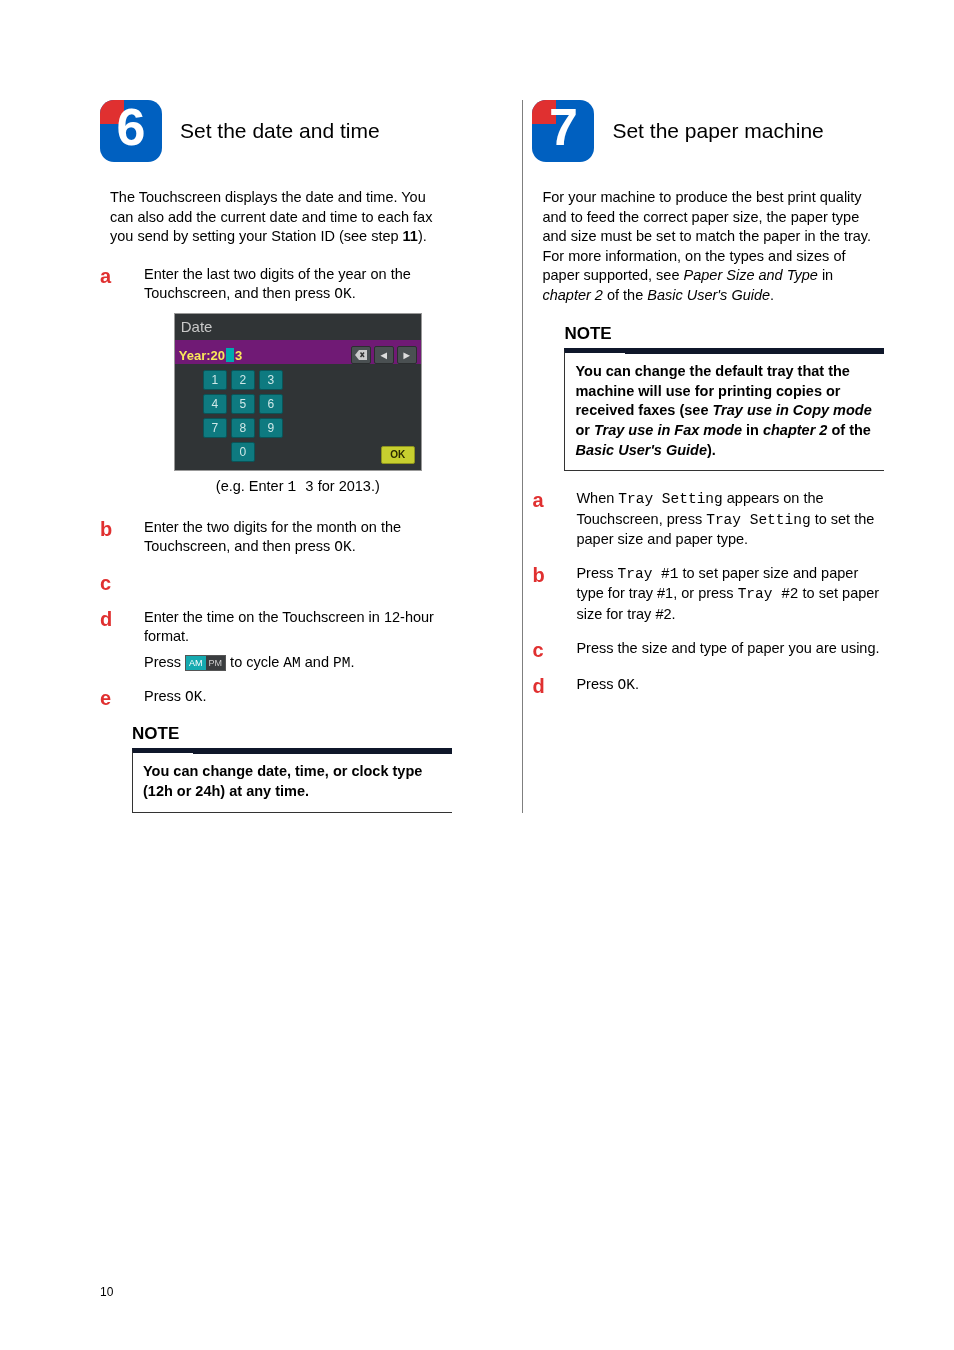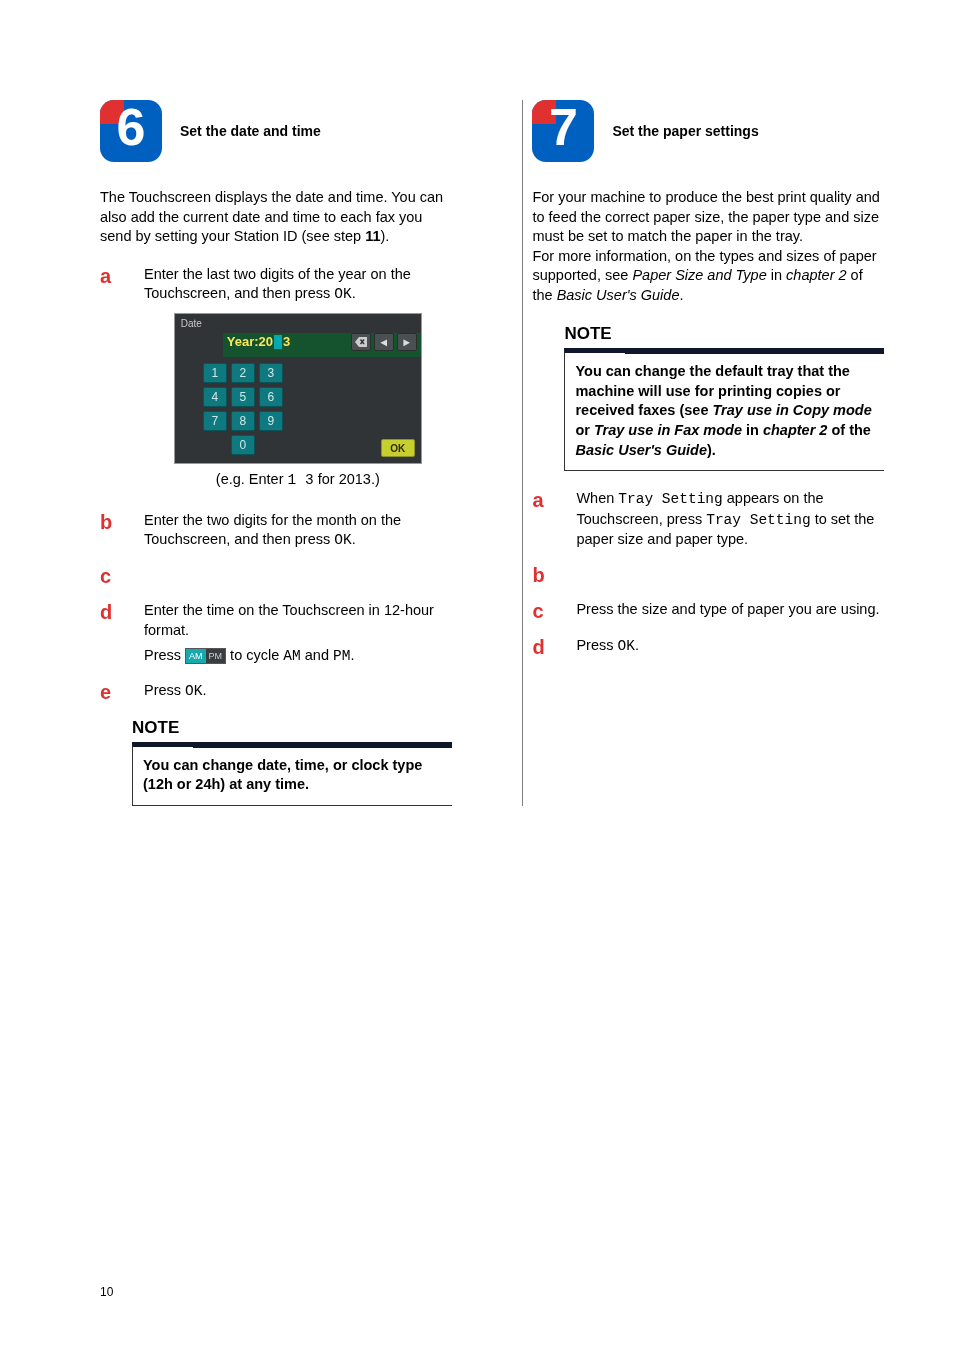--- a/index.html
+++ b/index.html
@@ -7,41 +7,41 @@
   body { font-family: Arial, Helvetica, sans-serif; color: #000; font-size: 14.5px; line-height: 1.35; }
   .page { position: relative; width: 954px; height: 1350px; padding: 100px 70px 0 100px; }
   .columns { display: flex; gap: 0; }
   .col { width: 400px; }
   .col-left { margin-right: 30px; }
   .divider { width: 1px; background: #7f7f7f; margin: 0 10px 0 40px; align-self: stretch; }
   .step-header { display: flex; align-items: center; margin-bottom: 26px; }
   .step-badge { position: relative; width: 62px; height: 62px; border-radius: 14px; background: #0060c0; flex: none; margin-right: 18px; }
   .step-badge .num { position: absolute; left: 50%; top: 50%; transform: translate(-50%, -55%); color: #fff; font-weight: 700; font-size: 52px; font-family: Arial, Helvetica, sans-serif; }
   .step-badge .corner { position: absolute; left: 0; top: 0; width: 24px; height: 24px; border-top-left-radius: 14px; background: #e03030; }
-  .step-title { font-size: 14px; font-weight: 700; }
-  .intro { margin-bottom: 18px; }
+  .step-title { font-size: 21px; font-weight: 400; }
+  .intro { margin-bottom: 18px; margin-left: 10px; }
   .substeps { }
   .sub { display: flex; margin-bottom: 14px; }
   .sub .letter { width: 44px; flex: none; color: #e03030; font-weight: 900; font-size: 20px; font-family: Arial, Helvetica, sans-serif; line-height: 1.1; }
   .sub .body { flex: 1; }
   .mono { font-family: "Courier New", Courier, monospace; }
   .tight { margin-top: 6px; }
   .bold { font-weight: 700; }
   .italic { font-style: italic; text-align: right; }
   .note { margin-top: 12px; padding-left: 32px; }
   .note-title { font-size: 17px; font-weight: 700; margin-bottom: 2px; }
   .note-box { border-top: 6px solid #0f172a; border-bottom: 1px solid #333; border-left: 1px solid #333; padding: 8px 10px 10px 10px; position: relative; font-weight: bold; }
   .note-box::before { content: ""; position: absolute; left: 0; top: -1px; height: 1px; width: 60px; background: #fff; }
   .note-box p + p { margin-top: 8px; }
 
   
   .screen-wrap { display:flex; flex-direction:column; align-items:center; margin: 8px 0 6px 0; }
   .screen { width: 248px; border: 1px solid #999; background: #303436; font-family: Arial, sans-serif; }
-  .screen .titlebar { font-size: 10px; color: #c8c8c8; padding: 3px 6px; }
-  .screen .row2 { display:flex; align-items:flex-start; height: 24px; background: #14532d; margin-left: 48px; }
+  .screen .titlebar { font-size: 15px; color: #c8c8c8; padding: 3px 6px; }
+  .screen .row2 { display:flex; align-items:flex-end; height: 24px; background: #701a75; }
   .screen .row2 .yeartxt { flex:1; display:flex; align-items:center; padding-left:4px; color:#f9e85a; font-size:13px; font-weight:700; }
   .screen .row2 .cursor { display:inline-block; width:8px; height:14px; background:#00aab0; margin:0 1px; vertical-align:middle; }
   .screen .row2 .nav { display:flex; gap:3px; align-items:center; padding-right:4px; }
   .navbtn { width:20px; height:18px; background:#4a5052; border:1px solid #2b2e2f; display:flex; align-items:center; justify-content:center; color:#ddd; font-size:11px; border-radius:2px; }
   .navbtn.x svg { width:12px; height:10px; }
   .keypad { padding: 6px 8px 6px 28px; }
   .krow { display:flex; gap:4px; margin-bottom:4px; }
   .key { width:24px; height:20px; background:#0e7a80; border:1px solid #0a5458; color:#cfe8e8; font-size:12px; display:flex; align-items:center; justify-content:center; border-radius:2px; }
   .okrow { display:flex; justify-content:flex-end; padding: 0 6px 6px 6px; margin-top:-26px; }
   .okbtn { width:34px; height:18px; background:#c7cf2f; color:#2b2b00; font-size:10px; font-weight:700; display:flex; align-items:center; justify-content:center; border-radius:2px; border:1px solid #8e941e; }
@@ -175,21 +175,21 @@
     </div>
 
     <div class="divider"></div>
 
     <div class="col">
       <div class="step-header">
         <div class="step-badge">
           <div class="corner"></div>
           <div class="num">7</div>
         </div>
-        <div class="step-title">Set the paper settings</div>
+        <div class="step-title">Set the paper machine</div>
       </div>
 
       <p class="intro" style="margin-bottom:0">For your machine to produce the best print quality and to feed the correct paper size, the paper type and size must be set to match the paper in the tray.</p>
       <p class="intro">
         <span>For more information, on the types and sizes of paper supported, see </span><span class="italic">Paper Size and Type</span><span> in </span><span class="italic">chapter 2</span><span> of the </span><span class="italic">Basic User's Guide</span><span>.</span>
       </p>
 
       <div class="note" style="margin-bottom:18px">
         <div class="note-title">NOTE</div>
         <div class="note-box">
@@ -201,20 +201,23 @@
 
       <div class="substeps">
         <div class="sub">
           <div class="letter">a</div>
           <div class="body">
             <span>When </span><span class="mono">Tray Setting</span><span> appears on the Touchscreen, press </span><span class="mono">Tray Setting</span><span> to set the paper size and paper type.</span>
           </div>
         </div>
         <div class="sub">
           <div class="letter">b</div>
+          <div class="body">
+            <span>Press </span><span class="mono">Tray #1</span><span> to set paper size and paper type for tray #1, or press </span><span class="mono">Tray #2</span><span> to set paper size for tray #2.</span>
+          </div>
         </div>
         <div class="sub">
           <div class="letter">c</div>
           <div class="body">Press the size and type of paper you are using.</div>
         </div>
         <div class="sub">
           <div class="letter">d</div>
           <div class="body">
             <span>Press </span><span class="mono">OK</span><span>.</span>
           </div>

